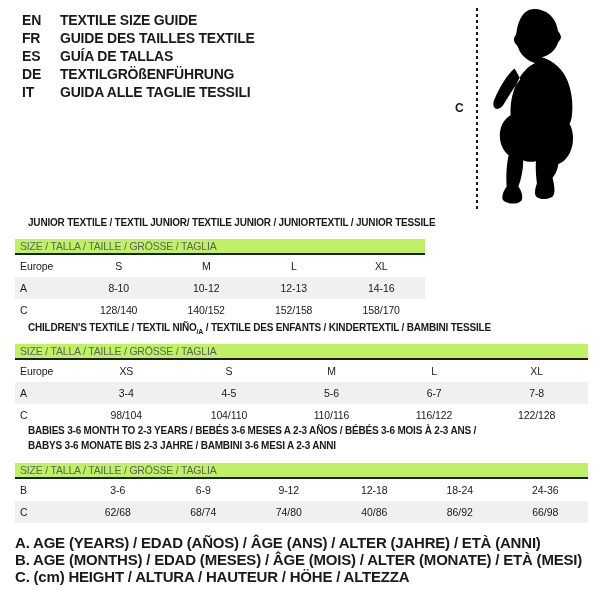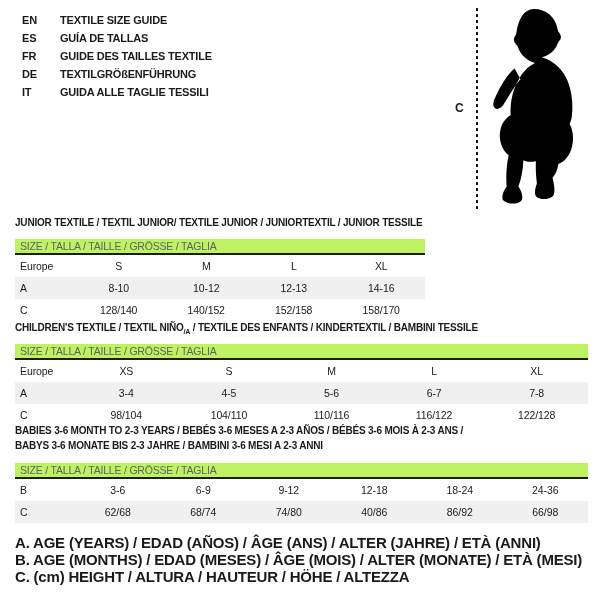--- a/index.html
+++ b/index.html
@@ -3,34 +3,34 @@
 <meta charset="utf-8">
 <style>
   html,body{margin:0;padding:0;}
   body{
     width:600px;height:600px;position:relative;overflow:hidden;
     background:#ffffff;color:#1a1a1a;
     font-family:"Liberation Sans","DejaVu Sans",sans-serif;
   }
   
   .lang-list{position:absolute;left:22px;top:11px;}
-  .lang-row{display:flex;line-height:18px;font-weight:bold;font-size:11px;letter-spacing:-0.2px;}
+  .lang-row{display:flex;line-height:18px;font-weight:bold;font-size:14px;letter-spacing:-0.2px;}
   .lang-code{width:38px;flex:0 0 38px;}
   .lang-label{white-space:nowrap;}
   
   .figure{position:absolute;left:440px;top:0;width:160px;height:220px;}
   .dotted-line{
     position:absolute;left:36px;top:8px;width:2px;height:204px;
     background:repeating-linear-gradient(to bottom,#161616 0 3px,transparent 3px 6px);
   }
   .figure-c{position:absolute;left:15px;top:101px;font-size:12px;font-weight:bold;}
   .baby{position:absolute;left:44px;top:8px;width:100px;height:200px;}
   
   .section-title{
-    position:absolute;left:15px;font-weight:bold;font-size:10px;
+    position:absolute;left:28px;font-weight:bold;font-size:10px;
     letter-spacing:-0.2px;white-space:nowrap;line-height:15px;
   }
   .st1{top:215px;}
   .st2{top:320px;}
   .st3{top:423px;}
   .section-title sub{font-size:7px;}
   
   .size-table{position:absolute;left:15px;}
   .t1{top:239px;width:410px;}
   .t2{top:344px;width:573px;}
@@ -55,26 +55,26 @@
 <body>
 
 <div class="page">
 
   <div class="lang-list">
     <div class="lang-row">
       <span class="lang-code">EN</span>
       <span class="lang-label">TEXTILE SIZE GUIDE</span>
     </div>
     <div class="lang-row">
+      <span class="lang-code">FR</span>
+      <span class="lang-label">GUIDE DES TAILLES TEXTILE</span>
+    </div>
+    <div class="lang-row">
       <span class="lang-code">ES</span>
       <span class="lang-label">GUÍA DE TALLAS</span>
-    </div>
-    <div class="lang-row">
-      <span class="lang-code">FR</span>
-      <span class="lang-label">GUIDE DES TAILLES TEXTILE</span>
     </div>
     <div class="lang-row">
       <span class="lang-code">DE</span>
       <span class="lang-label">TEXTILGRÖßENFÜHRUNG</span>
     </div>
     <div class="lang-row">
       <span class="lang-code">IT</span>
       <span class="lang-label">GUIDA ALLE TAGLIE TESSILI</span>
     </div>
   </div>

